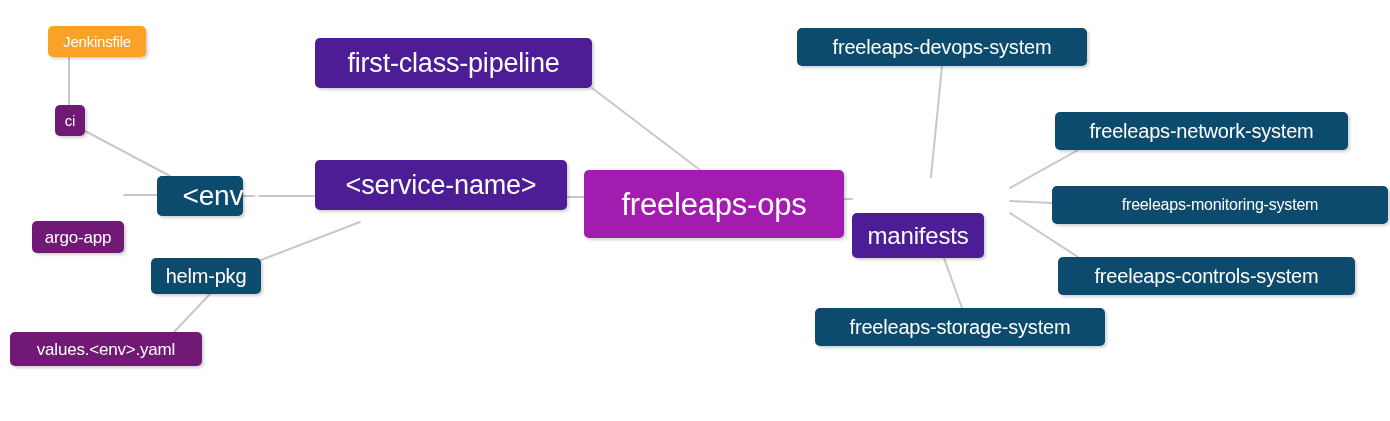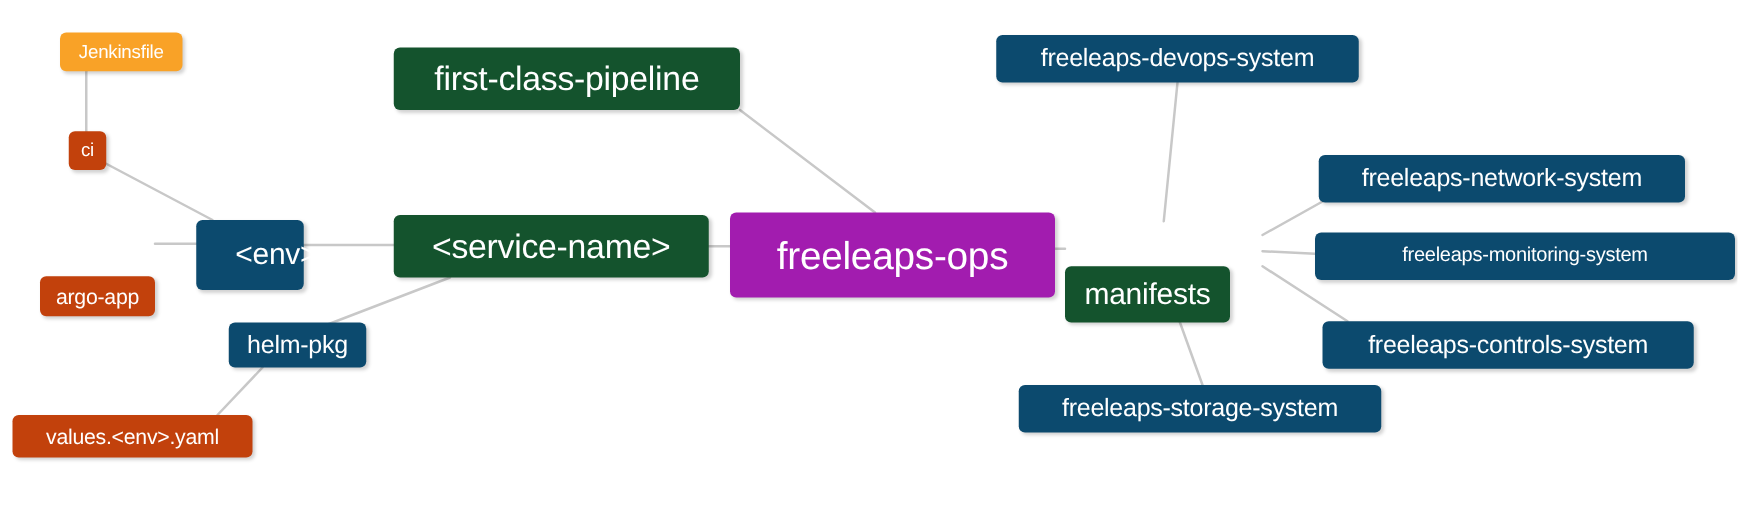--- a/index.html
+++ b/index.html
@@ -34,23 +34,23 @@
     align-items: center;
     justify-content: center;
     border-radius: 5px;
     color: #ffffff;
     white-space: nowrap;
     line-height: 1;
     box-shadow: 2px 2px 3px rgba(0,0,0,0.18);
     letter-spacing: -0.2px;
   }
   .n-root   { background: #a21caf; }
-  .n-blue   { background: #14532d; }
+  .n-blue   { background: #4c1d95; }
   .n-green  { background: #0c4a6e; }
-  .n-red    { background: #c2410c; }
+  .n-red    { background: #701a75; }
   .n-orange { background: #f9a227; }
 </style>
 </head>
 <body>
 
 <div id="mindmap">
   <svg id="edge-layer" width="1390" height="421" viewBox="0 0 1390 421" xmlns="http://www.w3.org/2000/svg">
       <line x1="592" y1="88" x2="700" y2="170" stroke="#c8c8c8" stroke-width="2" stroke-linecap="round"></line>
       <line x1="567" y1="197" x2="584" y2="197" stroke="#c8c8c8" stroke-width="2" stroke-linecap="round"></line>
       <line x1="243" y1="196" x2="315" y2="196" stroke="#c8c8c8" stroke-width="2" stroke-linecap="round"></line>
@@ -62,27 +62,27 @@
       <line x1="844" y1="199" x2="852" y2="199" stroke="#c8c8c8" stroke-width="2" stroke-linecap="round"></line>
       <line x1="931" y1="177" x2="942" y2="66" stroke="#c8c8c8" stroke-width="2" stroke-linecap="round"></line>
       <line x1="1010" y1="188" x2="1078" y2="150" stroke="#c8c8c8" stroke-width="2" stroke-linecap="round"></line>
       <line x1="1010" y1="201" x2="1052" y2="203" stroke="#c8c8c8" stroke-width="2" stroke-linecap="round"></line>
       <line x1="1010" y1="213" x2="1078" y2="257" stroke="#c8c8c8" stroke-width="2" stroke-linecap="round"></line>
       <line x1="931" y1="222" x2="962" y2="308" stroke="#c8c8c8" stroke-width="2" stroke-linecap="round"></line>
     </svg>
   <div id="node-layer">
       <div class="node n-root" style="left: 584px; top: 170px; width: 260px; height: 68px; font-size: 31px;">freeleaps-ops</div>
       <div class="node n-blue" style="left: 315px; top: 38px; width: 277px; height: 50px; font-size: 27px;">first-class-pipeline</div>
-      <div class="node n-blue" style="left: 315px; top: 172px; width: 252px; height: 50px; font-size: 27px;">&lt;service-name&gt;</div>
-      <div class="node n-green" style="left: 157px; top: 176px; width: 86px; height: 56px; font-size: 24px; padding-left: 42px;">&lt;env&gt;</div>
+      <div class="node n-blue" style="left: 315px; top: 160px; width: 252px; height: 50px; font-size: 27px;">&lt;service-name&gt;</div>
+      <div class="node n-green" style="left: 157px; top: 176px; width: 86px; height: 40px; font-size: 28px; padding-left: 42px;">&lt;env&gt;</div>
       <div class="node n-red" style="left: 55px; top: 105px; width: 30px; height: 31px; font-size: 15px;">ci</div>
       <div class="node n-orange" style="left: 20px; top: 26px; width: 98px; height: 31px; font-size: 15px; margin-left: 28px;">Jenkinsfile</div>
       <div class="node n-red" style="left: 32px; top: 179px; width: 92px; height: 32px; font-size: 17px; margin-top: 42px;">argo-app</div>
-      <div class="node n-green" style="left: 151px; top: 258px; width: 110px; height: 36px; font-size: 20px; margin-left: 32px;">helm-pkg</div>
+      <div class="node n-green" style="left: 151px; top: 258px; width: 110px; height: 36px; font-size: 20px;">helm-pkg</div>
       <div class="node n-red" style="left: 10px; top: 332px; width: 192px; height: 34px; font-size: 17px;">values.&lt;env&gt;.yaml</div>
       <div class="node n-blue" style="left: 852px; top: 177px; width: 132px; height: 45px; font-size: 24px; margin-top: 36px;">manifests</div>
       <div class="node n-green" style="left: 797px; top: 28px; width: 290px; height: 38px; font-size: 20px;">freeleaps-devops-system</div>
-      <div class="node n-green" style="left: 1055px; top: 112px; width: 293px; height: 38px; font-size: 20px; margin-top: 12px;">freeleaps-network-system</div>
+      <div class="node n-green" style="left: 1055px; top: 112px; width: 293px; height: 38px; font-size: 20px;">freeleaps-network-system</div>
       <div class="node n-green" style="left: 1052px; top: 186px; width: 336px; height: 38px; font-size: 16px;">freeleaps-monitoring-system</div>
       <div class="node n-green" style="left: 1058px; top: 257px; width: 297px; height: 38px; font-size: 20px;">freeleaps-controls-system</div>
       <div class="node n-green" style="left: 815px; top: 308px; width: 290px; height: 38px; font-size: 20px; text-align: right;">freeleaps-storage-system</div>
     </div>
 </div>
 
 </body></html>

